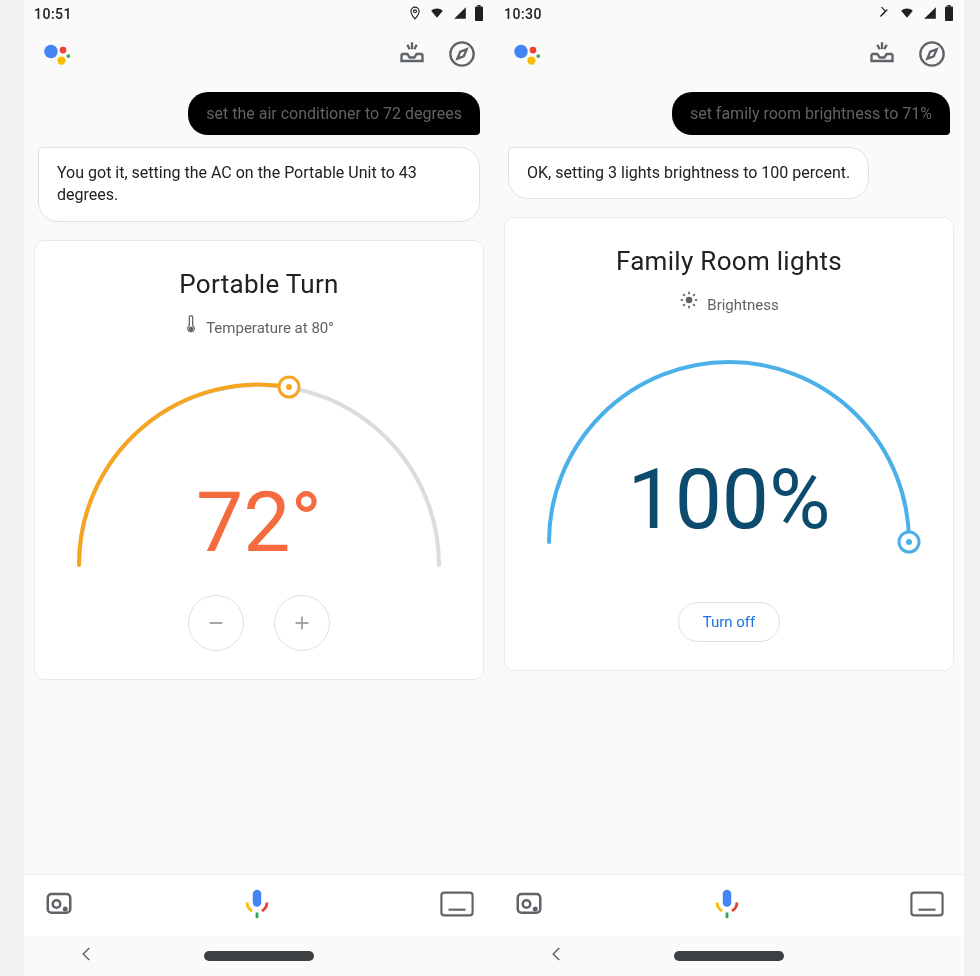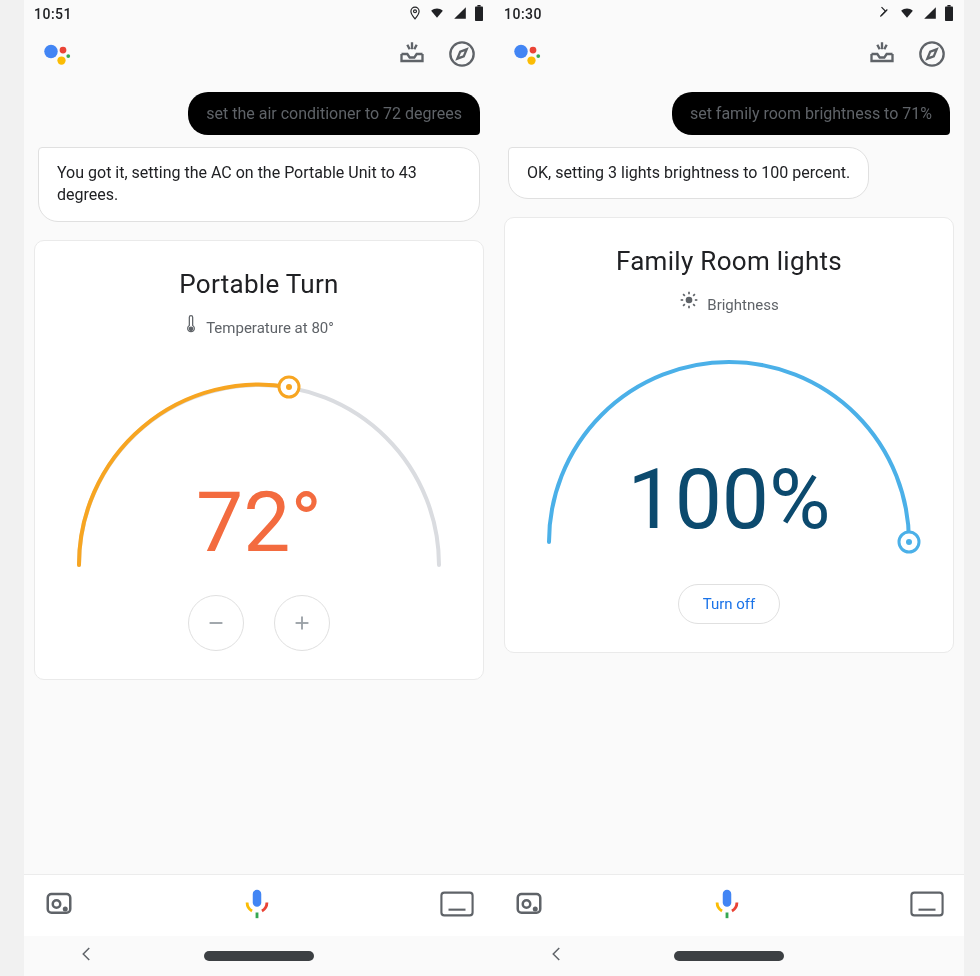--- a/index.html
+++ b/index.html
@@ -26,21 +26,21 @@
   .card { margin: 18px 10px 0 10px; background: #ffffff; border: 1px solid #eaeaea; border-radius: 10px; padding: 28px 18px 28px 18px; text-align: center; }
   .card-title { font-size: 26px; color: #202124; font-weight: 400; letter-spacing: .3px; }
   .card-sub { margin-top: 14px; font-size: 15px; color: #5f6368; display:flex; align-items:flex-end; justify-content:center; gap:8px;}
   .arc-wrap { position: relative; height: 230px; margin-top: 18px; display: flex; align-items: flex-end; justify-content: center; }
   .arc-wrap svg { position:absolute; top:0; left:50%; transform:translateX(-50%);}
   .big-value { font-size: 84px; font-weight: 400; line-height: 1; position:relative; top:-20px;}
   .big-orange { color: #f36b3f; margin-top: 32px; }
   .big-blue { color: #0c4a6e; }
   .pm-row { display: flex; justify-content: center; gap: 30px; margin-top: 10px; }
   .pm-btn { width: 56px; height: 56px; border: 1px solid #e0e0e0; border-radius: 50%; display: flex; align-items: center; justify-content: center; background: #fff; color:#9aa0a6;}
-  .chip-btn { margin-top: 22px; display:inline-block; padding: 10px 24px; border: 1px solid #e0e0e0; border-radius: 24px; background: #fff; color: #1a73e8; font-size: 15px; }
+  .chip-btn { margin-top: 40px; display:inline-block; padding: 10px 24px; border: 1px solid #e0e0e0; border-radius: 24px; background: #fff; color: #1a73e8; font-size: 15px; }
 
   
   .bottom-bar { position: absolute; bottom: 40px; left: 0; right: 0; background: #ffffff; height: 62px; border-top: 1px solid #ececec; display: flex; align-items: center; justify-content: space-between; padding: 0 20px; }
   .lens-icon, .kbd-icon { color:#5f6368; }
   .nav-bar { position: absolute; bottom: 0; left: 0; right: 0; height: 40px; background: #fafafa; display: flex; align-items: center; justify-content: space-around; color:#5f6368; }
   .nav-pill { width: 110px; height: 10px; background: #3c4043; border-radius: 10px; }
 </style>
 </head>
 <body>
 

